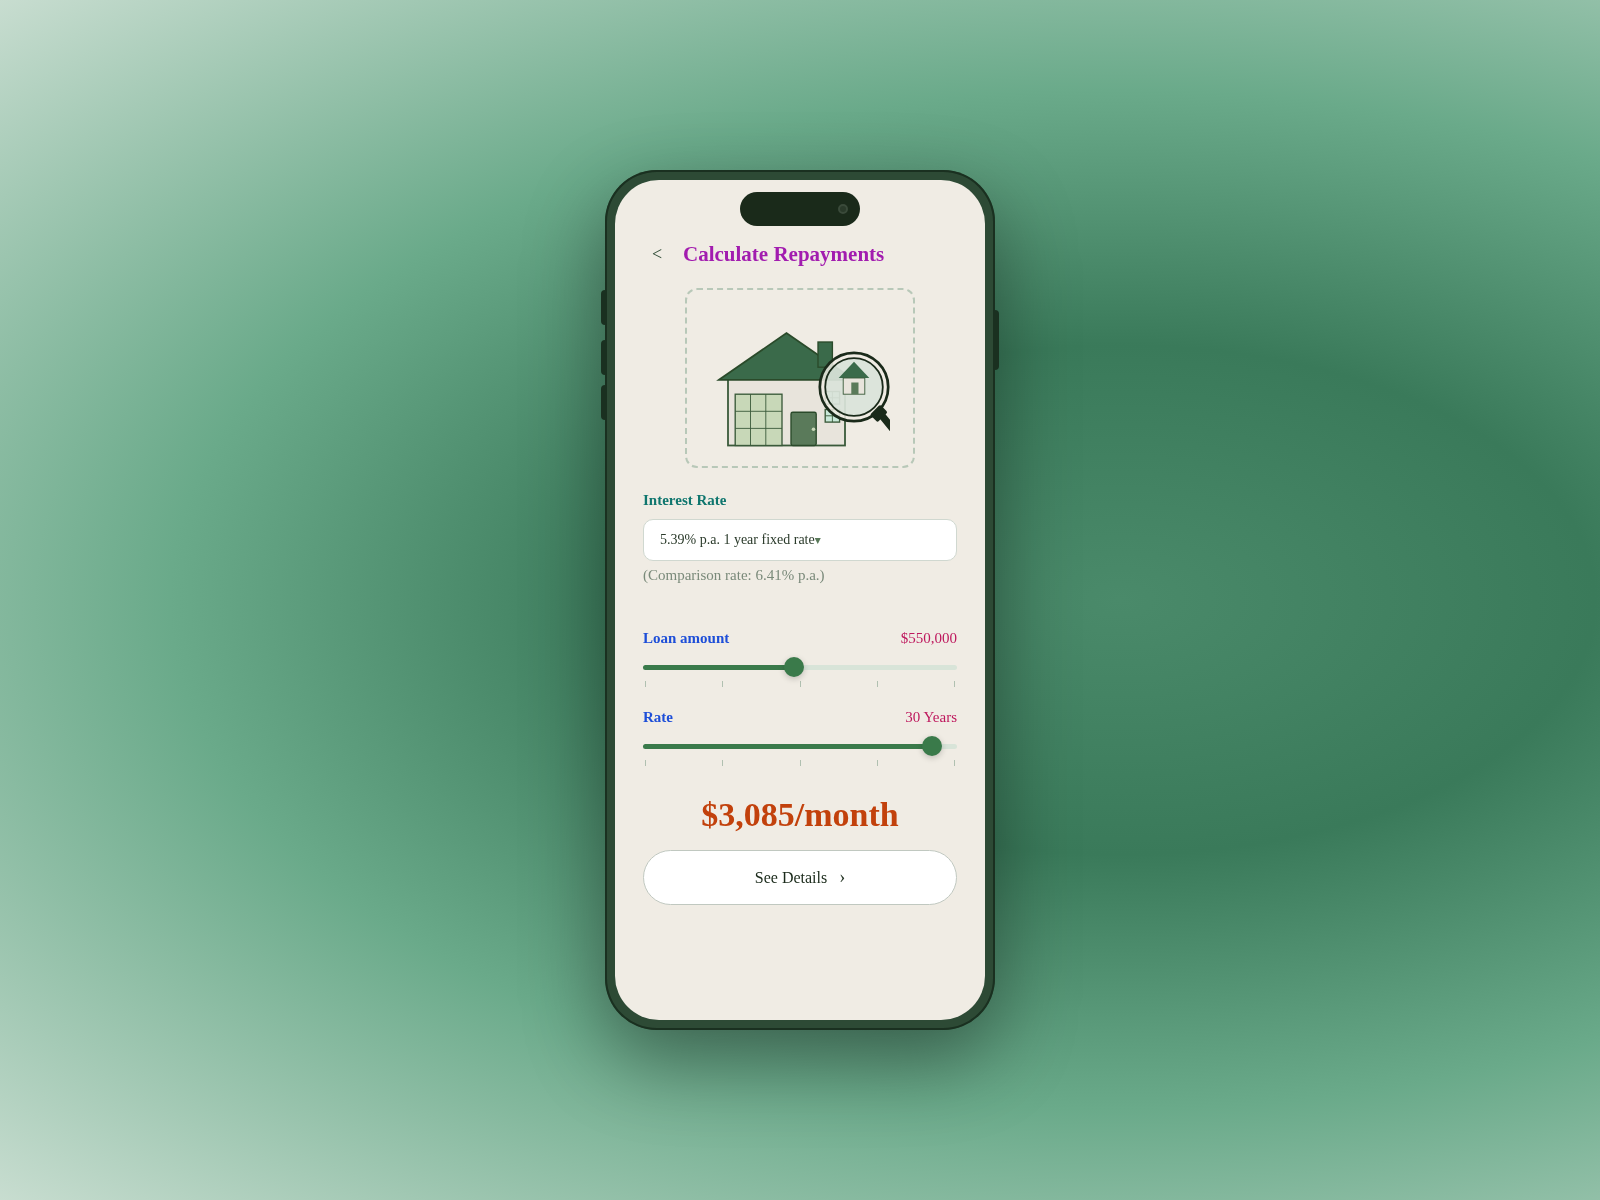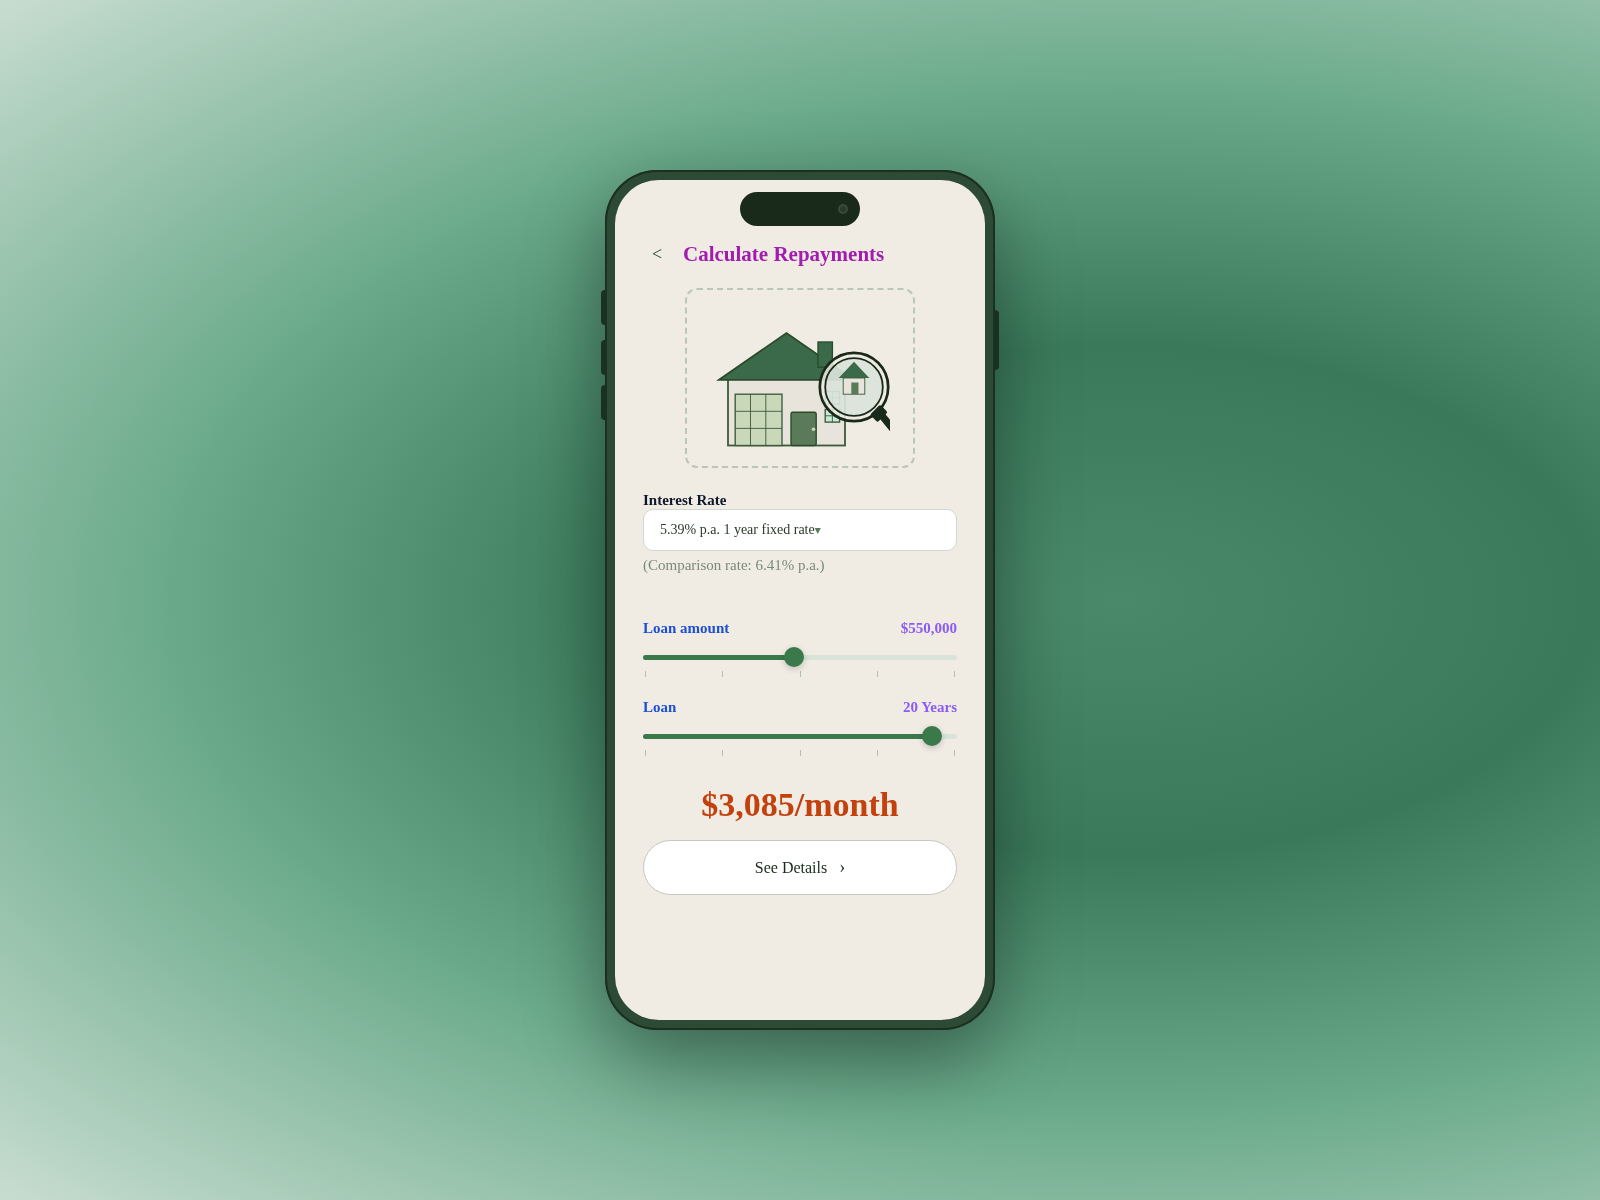--- a/index.html
+++ b/index.html
@@ -135,21 +135,22 @@
 
     .house-svg {
       width: 180px;
       height: 150px;
     }
 
     
     .section-label {
       font-size: 15px;
       font-weight: 600;
-      color: #0f172a;
+      color: #0f766e;
+      margin-bottom: 10px;
     }
 
     .dropdown {
       width: 100%;
       background: #fff;
       border: 1.5px solid #d0d8d0;
       border-radius: 10px;
       padding: 12px 16px;
       display: flex;
       align-items: center;
@@ -186,22 +187,22 @@
     }
 
     .slider-label {
       font-size: 15px;
       font-weight: 600;
       color: #1d4ed8;
     }
 
     .slider-value {
       font-size: 15px;
-      font-weight: 700;
-      color: #8b5cf6;
+      font-weight: 400;
+      color: #be185d;
     }
 
     .slider-track-container {
       position: relative;
       height: 20px;
       display: flex;
       align-items: center;
     }
 
     .slider-track {
@@ -365,22 +366,22 @@
           <div class="tick"></div>
           <div class="tick"></div>
           <div class="tick"></div>
           <div class="tick"></div>
           <div class="tick"></div>
         </div>
       </div>
 
       <div class="slider-section">
         <div class="slider-header">
-          <span class="slider-label">Loan</span>
-          <span class="slider-value">20 Years</span>
+          <span class="slider-label">Rate</span>
+          <span class="slider-value">30 Years</span>
         </div>
         <div class="slider-track-container">
           <div class="slider-track">
             <div class="slider-fill" style="width: 92%"></div>
             <div class="slider-thumb" style="left: calc(92% - 10px)"></div>
           </div>
         </div>
         <div class="slider-ticks">
           <div class="tick"></div>
           <div class="tick"></div>

